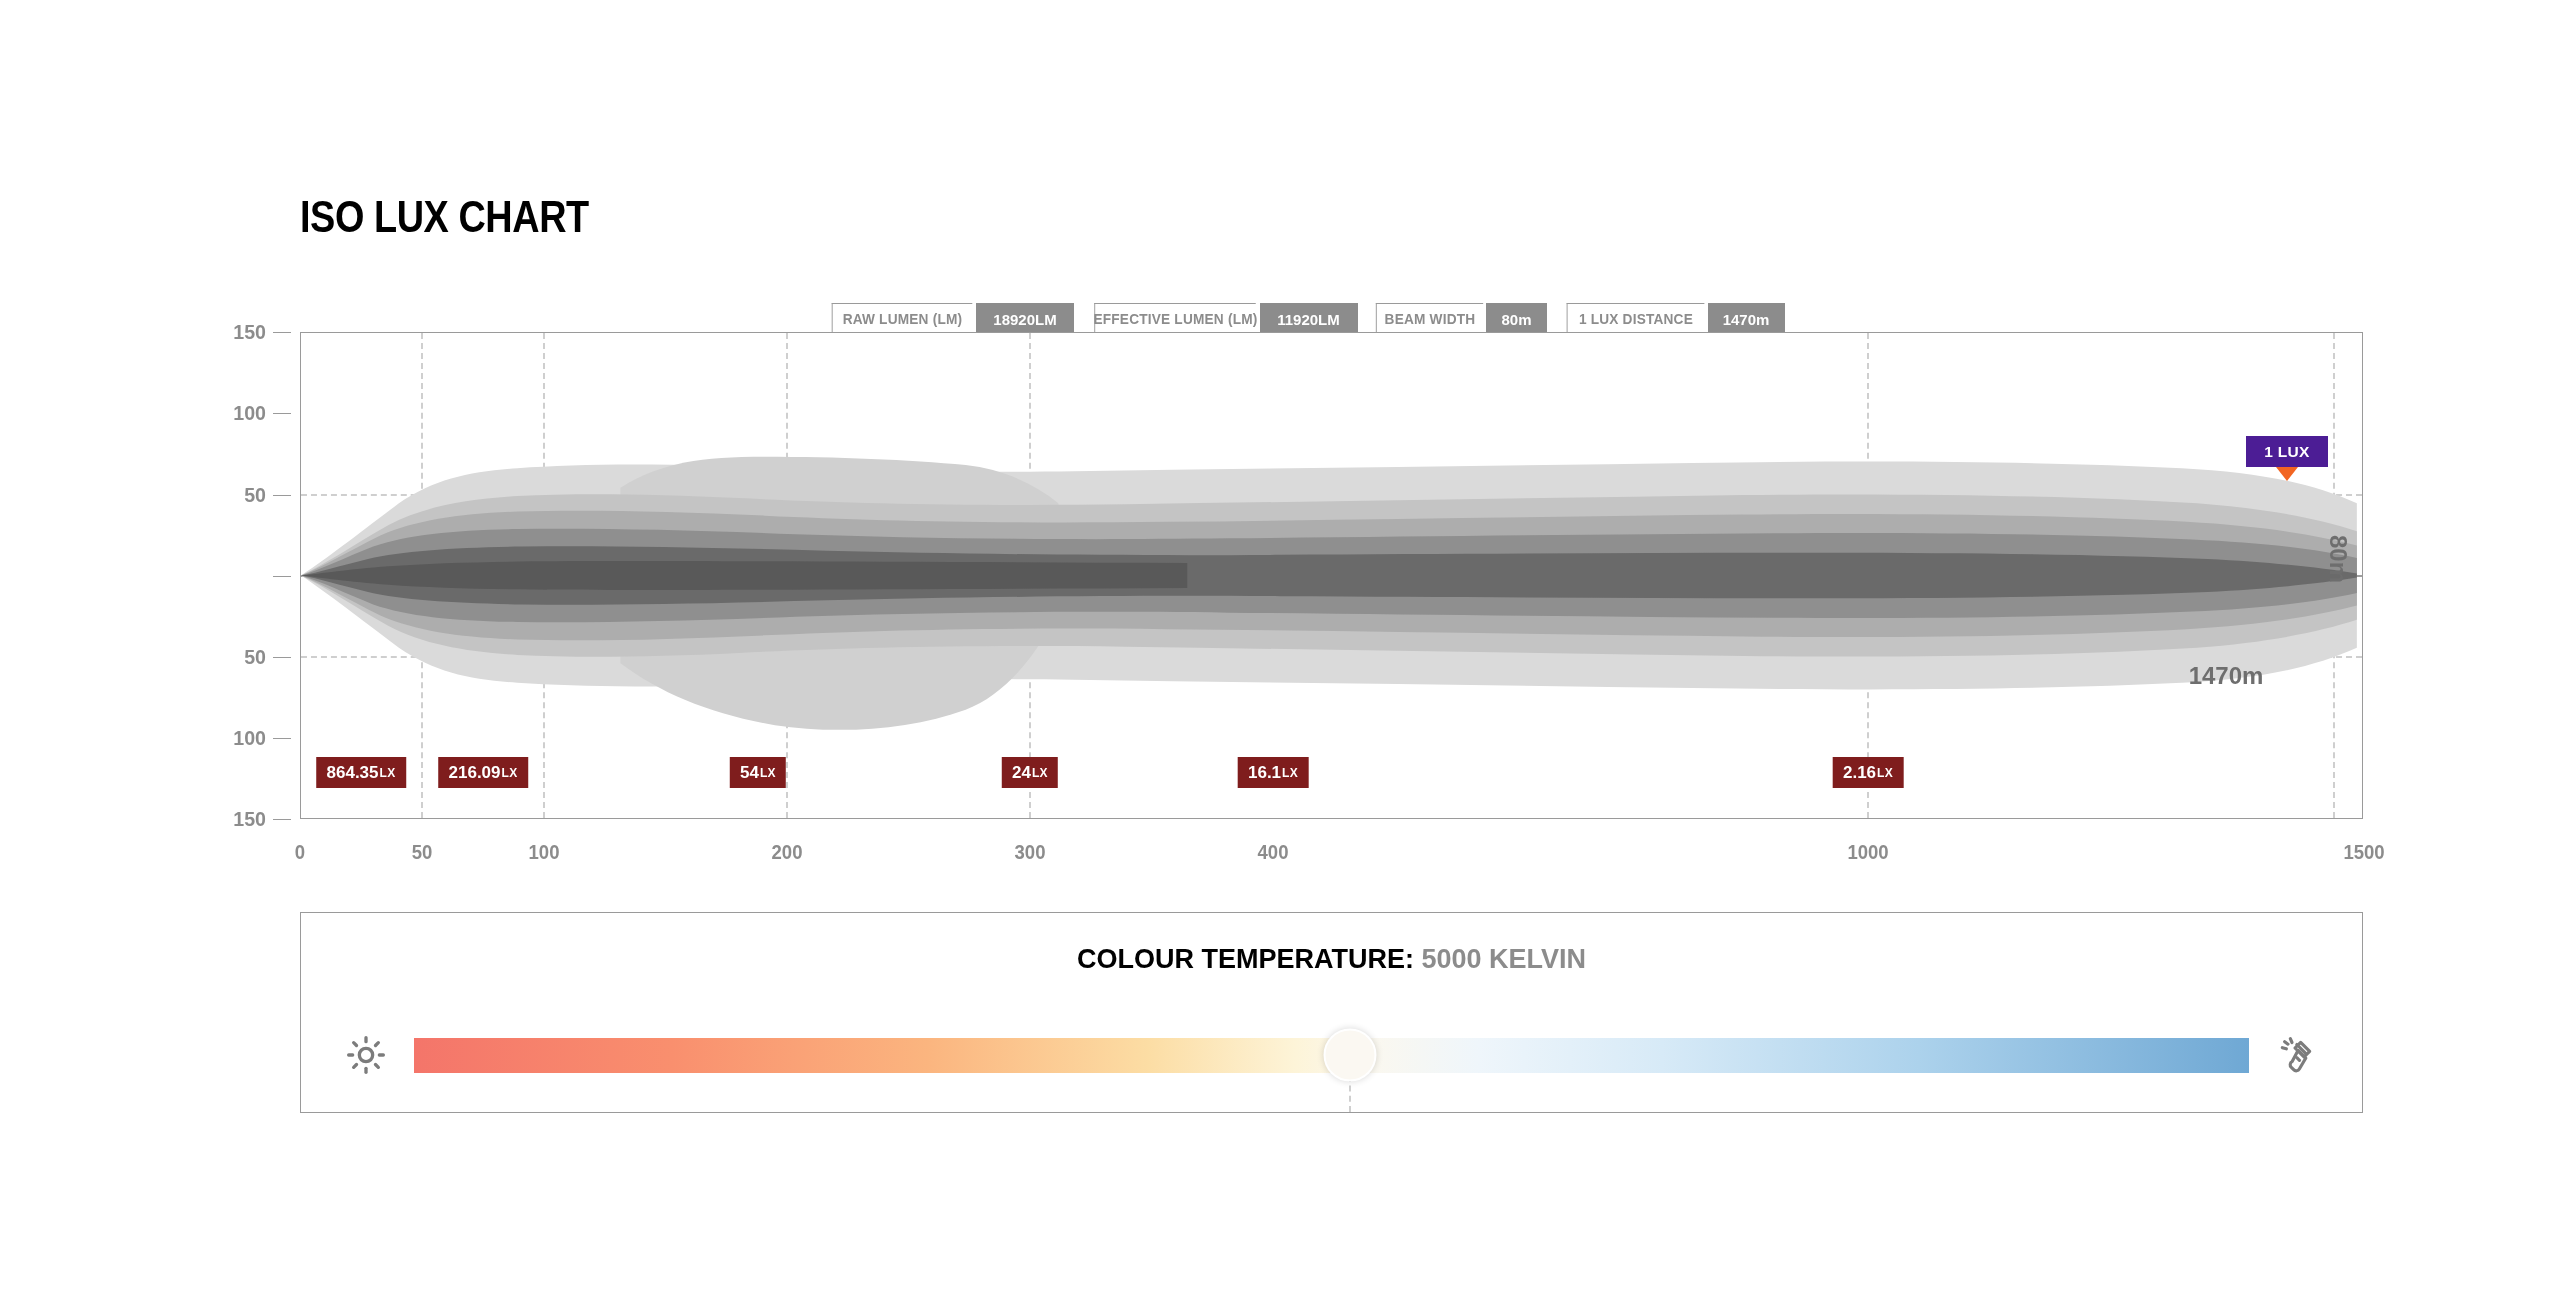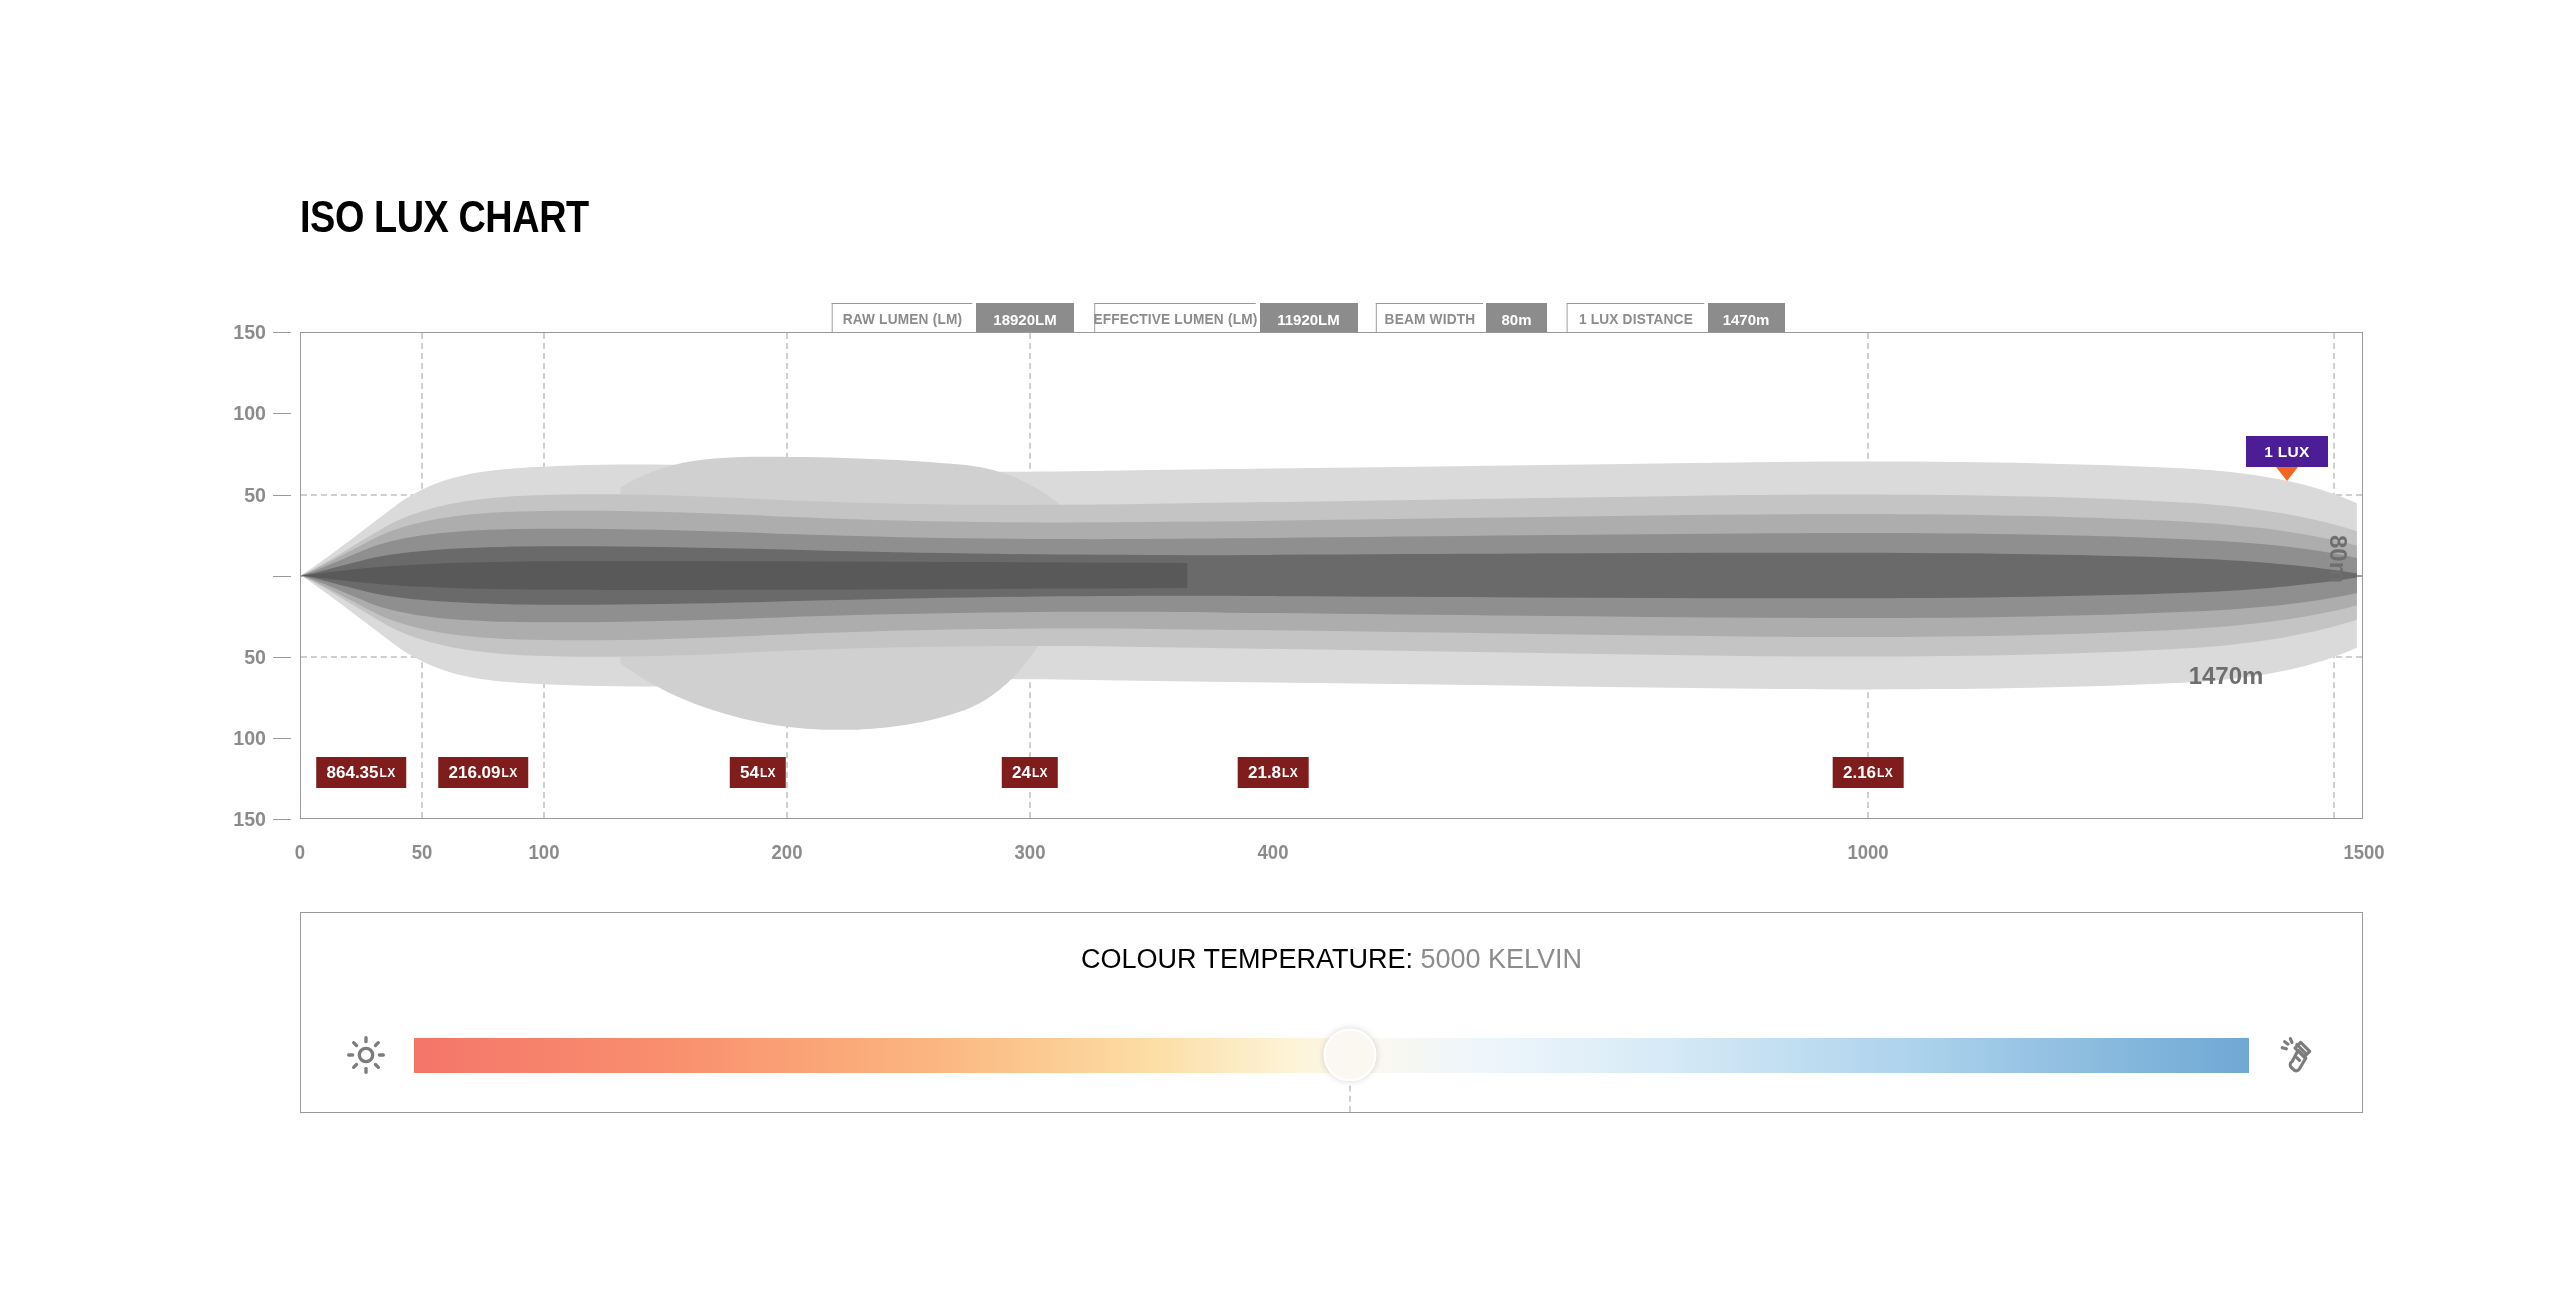--- a/index.html
+++ b/index.html
@@ -113,21 +113,21 @@
     white-space:nowrap;transform:translateX(-50%);
   }
 
   
   .ct-panel{
     position:absolute;left:300px;top:912px;width:2063px;height:201px;
     border:1.5px solid #9A9A9A;box-sizing:border-box;background:#fff;
   }
   .ct-heading{
     position:absolute;left:0;right:0;top:31px;text-align:center;
-    font-size:27px;font-weight:normal;white-space:nowrap;
+    font-size:27px;font-weight:bold;white-space:nowrap;
   }
   .ct-heading .k1{color:#000;}
   .ct-heading .k2{color:#8C8C8C;}
   .ct-slider-wrap{
     position:absolute;left:36px;right:36px;top:111px;height:62px;
     display:flex;align-items:center;
   }
   .sun-icon{width:57px;flex:0 0 57px;display:flex;align-items:center;justify-content:center;}
   .torch-icon{width:57px;flex:0 0 57px;display:flex;align-items:center;justify-content:center;}
   .grad-track{
@@ -344,21 +344,21 @@
       </div>
       <div class="luxbadge" style="left: 758px; top: 757px;">
         <span class="num">54</span>
         <span class="unit">LX</span>
       </div>
       <div class="luxbadge" style="left: 1030px; top: 757px;">
         <span class="num">24</span>
         <span class="unit">LX</span>
       </div>
       <div class="luxbadge" style="left: 1273px; top: 757px;">
-        <span class="num">21.8</span>
+        <span class="num">16.1</span>
         <span class="unit">LX</span>
       </div>
       <div class="luxbadge" style="left: 1868px; top: 757px;">
         <span class="num">2.16</span>
         <span class="unit">LX</span>
       </div>
     </div>
 
   <div class="luxcallout" style="left:2287px;top:436px;">
     <span>1 LUX</span>

